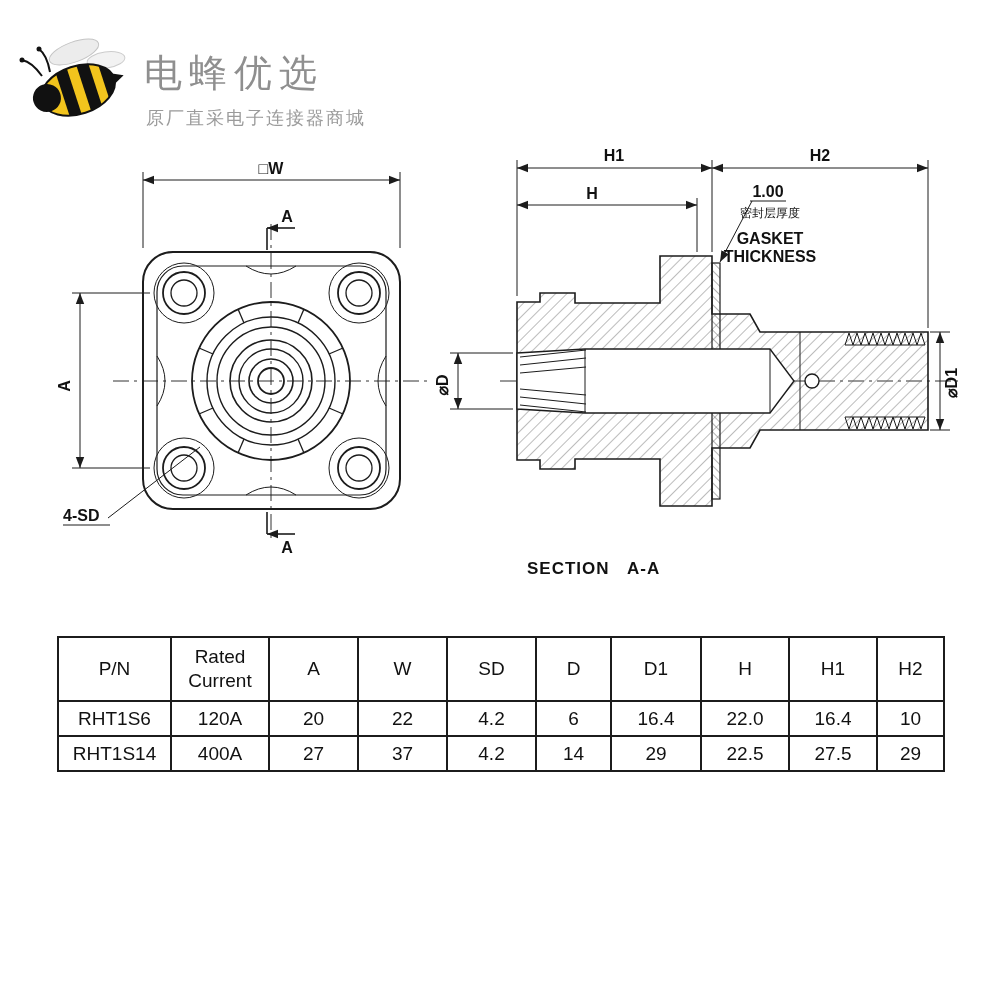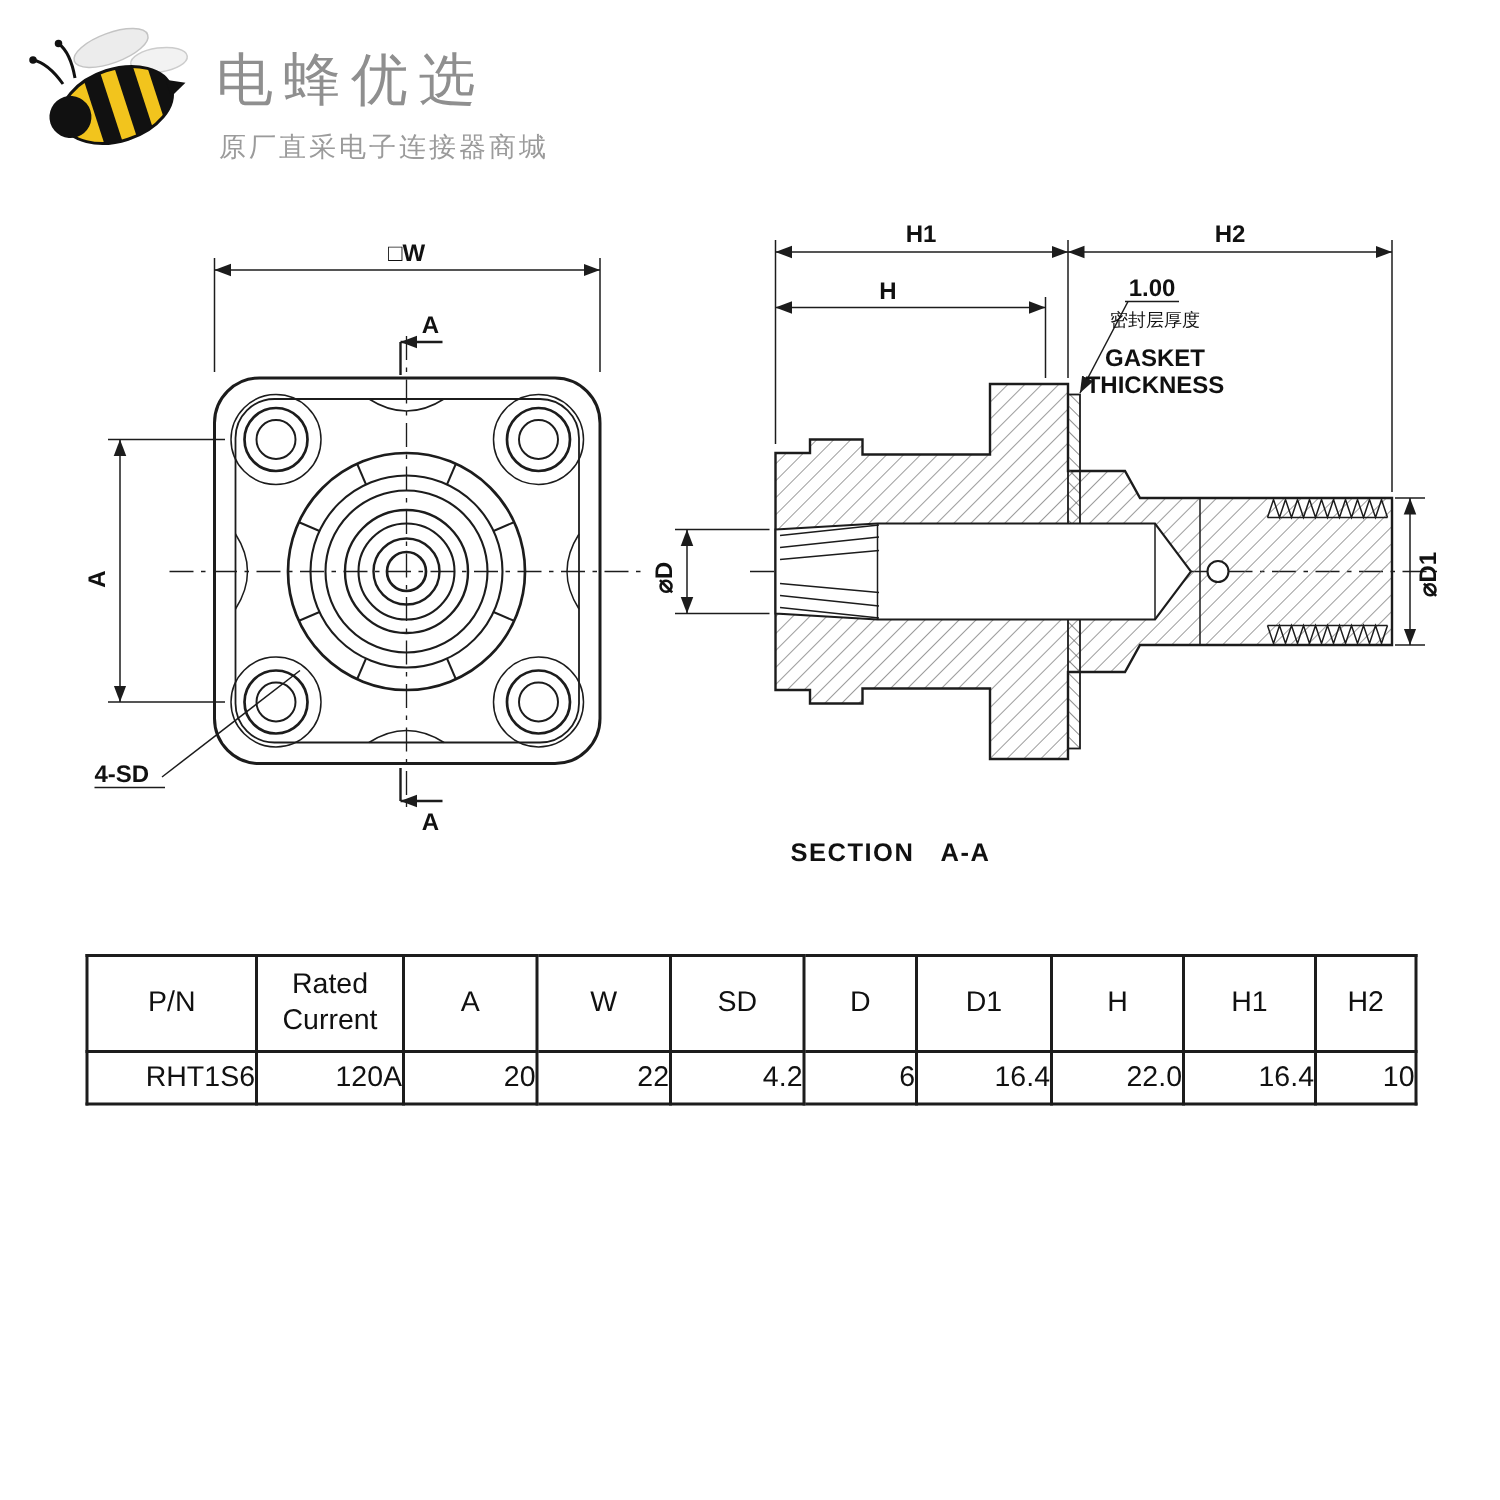--- a/index.html
+++ b/index.html
@@ -1,39 +1,39 @@
 <!DOCTYPE html>
 <html><head>
 <meta charset="utf-8">
 <style>
   html,body{margin:0;padding:0;}
   body{
     width:1000px;height:1000px;position:relative;background:#ffffff;
     font-family:"Liberation Sans", sans-serif;color:#1a1a1a;overflow:hidden;
   }
   
-  .logo-wrap{position:absolute;left:12px;top:2px;width:460px;height:115px;}
+  .logo-wrap{position:absolute;left:12px;top:22px;width:460px;height:115px;}
   .logo-svg{position:absolute;left:0;top:0;}
   .brand{position:absolute;left:132px;top:26px;font-size:38px;letter-spacing:7px;
          color:#8f8f8f;font-weight:500;}
   .tagline{position:absolute;left:134px;top:84px;font-size:18px;letter-spacing:2px;color:#9b9b9b;}
   
   .drawing{position:absolute;left:0;top:140px;}
   .drawing text{font-family:"Liberation Sans", sans-serif;fill:#111;}
   .dimtxt{font-size:16px;font-weight:700;}
   .dimtxt-sm{font-size:12px;font-weight:400;}
   .captxt{font-size:17px;font-weight:700;letter-spacing:1px;}
   
   .spec-table{position:absolute;left:57px;top:636px;border-collapse:collapse;table-layout:fixed;width:886px;}
   .spec-table th,.spec-table td{
     border:2px solid #1c1c1c;text-align:center;vertical-align:middle;
     font-size:19px;font-weight:400;color:#111;padding:0;
   }
   .spec-table th{height:62px;line-height:1.25;}
-  .spec-table td{height:33px;text-align:right;}
+  .spec-table td{height:33px;}
 </style>
 </head>
 <body>
 
 <div class="logo-wrap">
   <svg class="logo-svg" width="122" height="112" viewBox="0 0 122 112">
 
     <path d="M30,54 Q20,40 10,38" fill="none" stroke="#111" stroke-width="2"></path>
     <circle cx="10" cy="38" r="2.5" fill="#111"></circle>
     <path d="M38,50 Q35,33 27,27" fill="none" stroke="#111" stroke-width="2"></path>
@@ -263,14 +263,26 @@
       <td>120A</td>
       <td>20</td>
       <td>22</td>
       <td>4.2</td>
       <td>6</td>
       <td>16.4</td>
       <td>22.0</td>
       <td>16.4</td>
       <td>10</td>
     </tr>
+    <tr>
+      <td>RHT1S14</td>
+      <td>400A</td>
+      <td>27</td>
+      <td>37</td>
+      <td>4.2</td>
+      <td>14</td>
+      <td>29</td>
+      <td>22.5</td>
+      <td>27.5</td>
+      <td>29</td>
+    </tr>
   </tbody>
 </table>
 
 </body></html>

